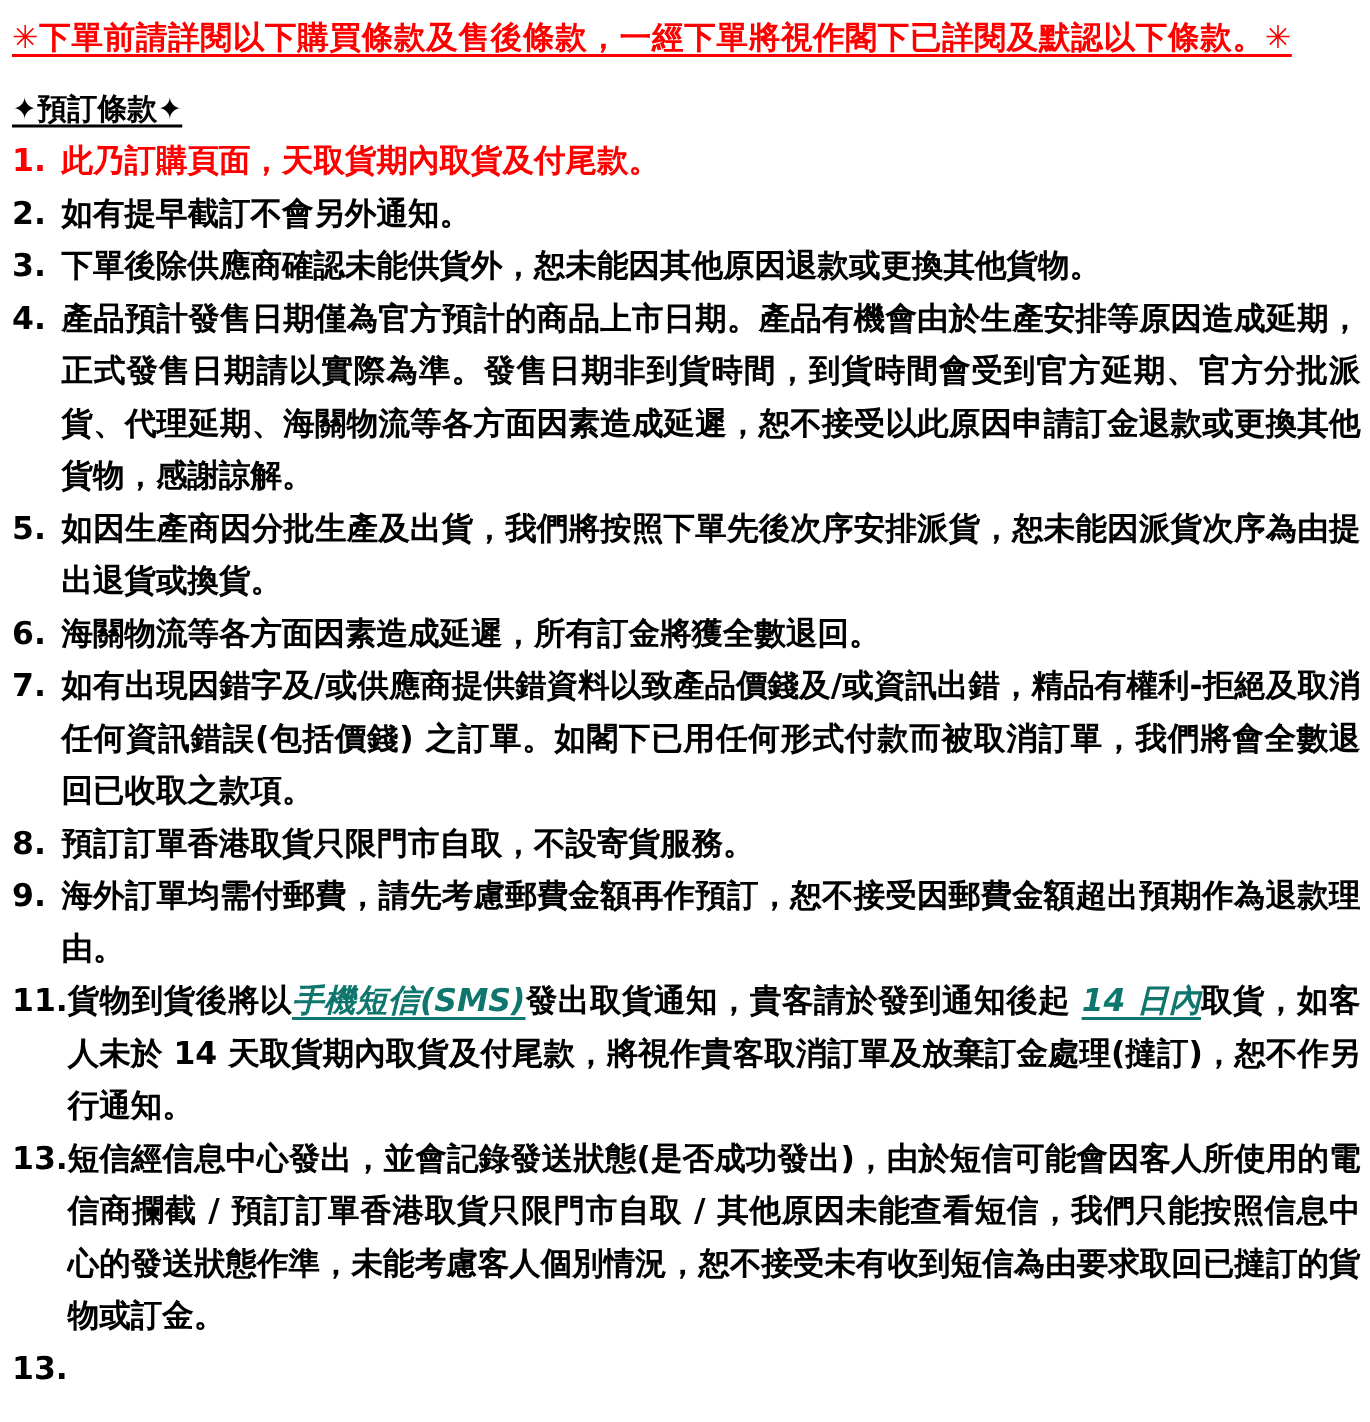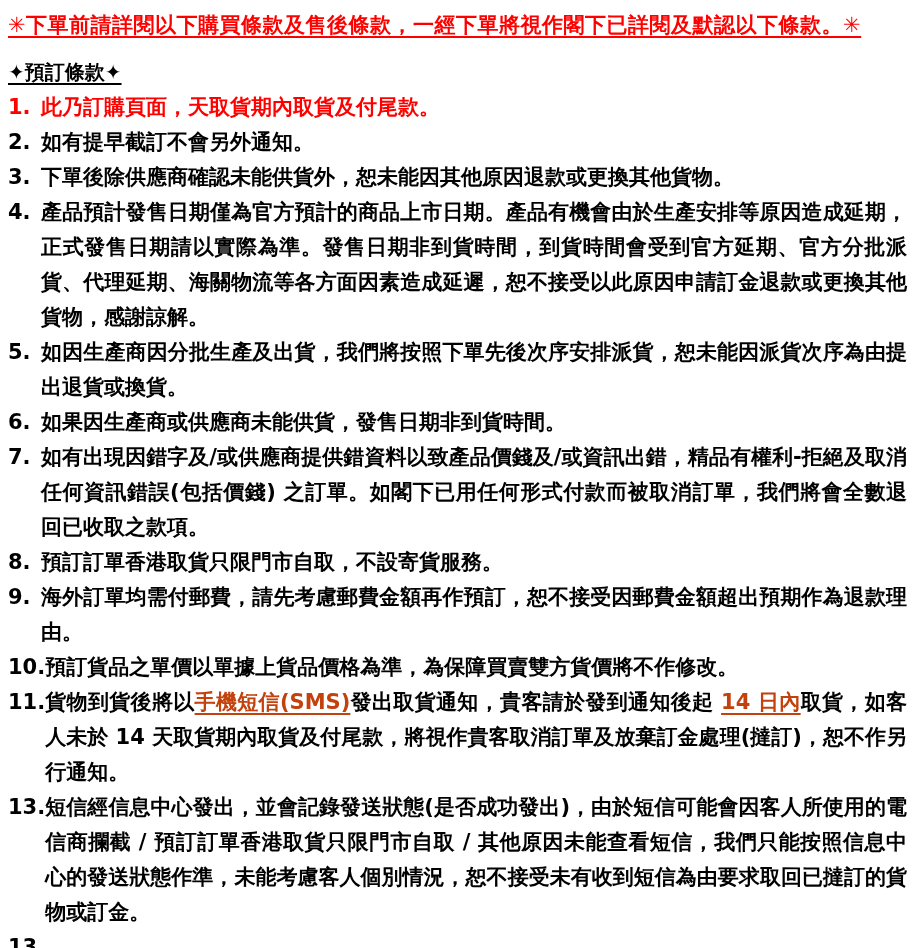--- a/index.html
+++ b/index.html
@@ -49,23 +49,24 @@
     flex: 0 0 33px;
     letter-spacing: 0;
   }
   .term .txt {
     flex: 1 1 auto;
     text-align: justify;
   }
   .term.red { color: #ff0000; }
   .seg { }
   .seg.red-underline {
-    color: #c2410c;
+    color: #0f766e;
     text-decoration: underline;
     text-underline-offset: 4px;
+    font-style: italic;
   }
 </style>
 </head>
 <body>
 
 <div class="page">
   <div class="header-notice">✳下單前請詳閱以下購買條款及售後條款，一經下單將視作閣下已詳閱及默認以下條款。✳</div>
 
   <div>
     <span class="section-title">✦預訂條款✦</span>
@@ -87,37 +88,33 @@
       <div class="term">
     <span class="num">4.</span>
     <span class="txt"><span class="seg">產品預計發售日期僅為官方預計的商品上市日期。產品有機會由於生產安排等原因造成延期，正式發售日期請以實際為準。發售日期非到貨時間，到貨時間會受到官方延期、官方分批派貨、代理延期、海關物流等各方面因素造成延遲，恕不接受以此原因申請訂金退款或更換其他貨物，感謝諒解。</span></span>
   </div>
       <div class="term">
     <span class="num">5.</span>
     <span class="txt"><span class="seg">如因生產商因分批生產及出貨，我們將按照下單先後次序安排派貨，恕未能因派貨次序為由提出退貨或換貨。</span></span>
   </div>
       <div class="term">
     <span class="num">6.</span>
-    <span class="txt"><span class="seg">如果因生產商或供應商未能供貨，發售日期非到貨時間。</span></span>
+    <span class="txt"><span class="seg">海關物流等各方面因素造成延遲，所有訂金將獲全數退回。</span></span>
   </div>
       <div class="term">
     <span class="num">7.</span>
     <span class="txt"><span class="seg">如有出現因錯字及/或供應商提供錯資料以致產品價錢及/或資訊出錯，精品有權利-拒絕及取消任何資訊錯誤(包括價錢) 之訂單。如閣下已用任何形式付款而被取消訂單，我們將會全數退回已收取之款項。</span></span>
   </div>
       <div class="term">
     <span class="num">8.</span>
     <span class="txt"><span class="seg">預訂訂單香港取貨只限門市自取，不設寄貨服務。</span></span>
   </div>
       <div class="term">
     <span class="num">9.</span>
     <span class="txt"><span class="seg">海外訂單均需付郵費，請先考慮郵費金額再作預訂，恕不接受因郵費金額超出預期作為退款理由。</span></span>
-  </div>
-      <div class="term">
-    <span class="num">10.</span>
-    <span class="txt"><span class="seg">預訂貨品之單價以單據上貨品價格為準，為保障買賣雙方貨價將不作修改。</span></span>
   </div>
       <div class="term">
     <span class="num">11.</span>
     <span class="txt"><span class="seg">貨物到貨後將以</span><span class="seg red-underline">手機短信(SMS)</span><span class="seg">發出取貨通知，貴客請於發到通知後起 </span><span class="seg red-underline">14 日內</span><span class="seg">取貨，如客人未於 14 天取貨期內取貨及付尾款，將視作貴客取消訂單及放棄訂金處理(撻訂)，恕不作另行通知。</span></span>
   </div>
       <div class="term">
     <span class="num">13.</span>
     <span class="txt"><span class="seg">短信經信息中心發出，並會記錄發送狀態(是否成功發出)，由於短信可能會因客人所使用的電信商攔截 / 預訂訂單香港取貨只限門市自取 / 其他原因未能查看短信，我們只能按照信息中心的發送狀態作準，未能考慮客人個別情況，恕不接受未有收到短信為由要求取回已撻訂的貨物或訂金。</span></span>
   </div>
       <div class="term">

